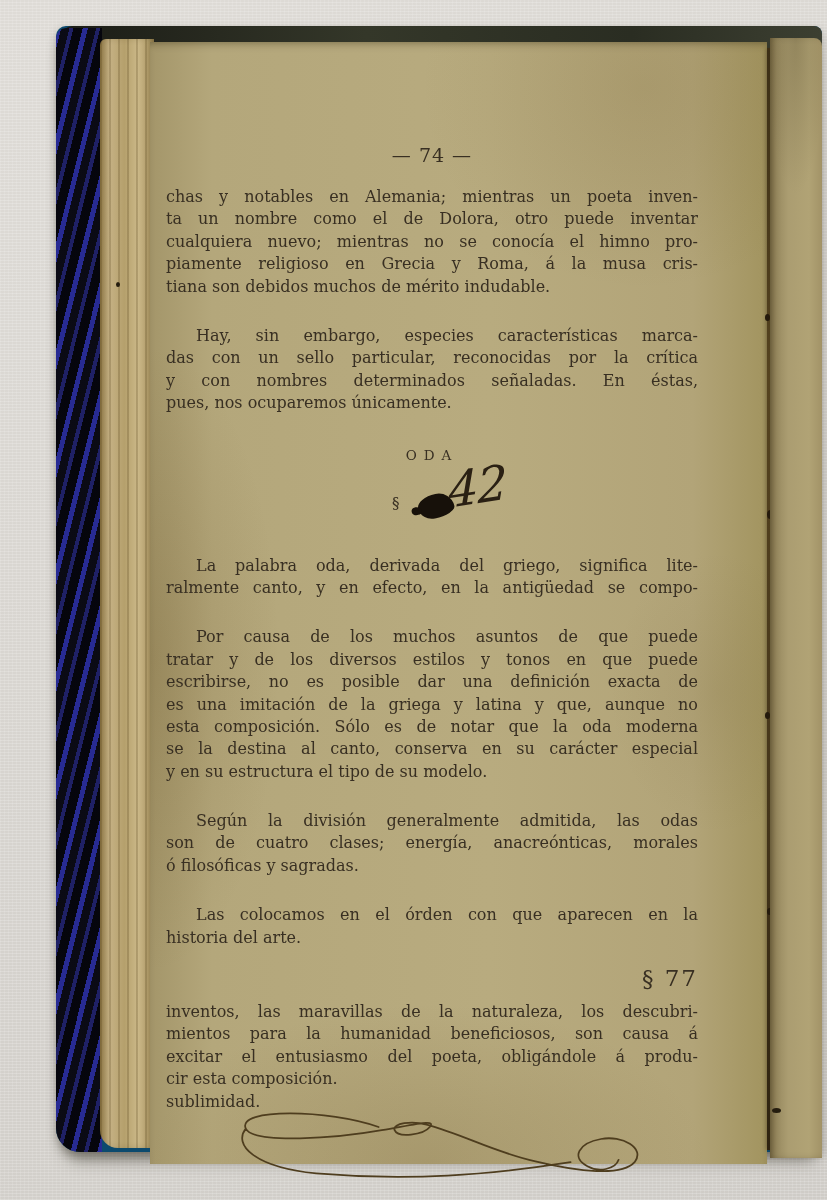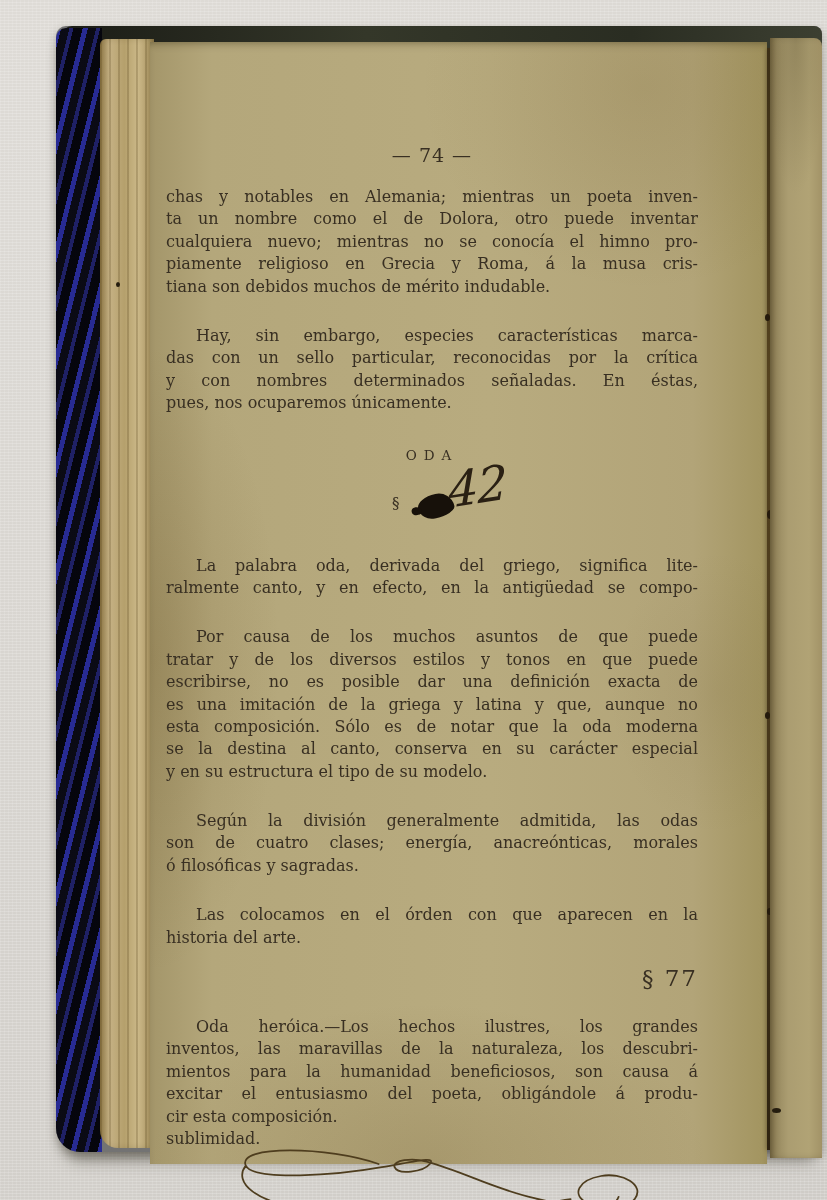--- a/index.html
+++ b/index.html
@@ -6,21 +6,21 @@
   body{
     width:827px;height:1200px;position:relative;overflow:hidden;
     background:
       repeating-linear-gradient(0deg, rgba(255,255,255,.18) 0 1px, rgba(0,0,0,0) 1px 3px),
       repeating-linear-gradient(90deg, rgba(255,255,255,.12) 0 1px, rgba(0,0,0,0) 1px 4px),
       linear-gradient(160deg,#dedbd6 0%, #d8d5d0 45%, #cfccc7 100%);
     font-family:"DejaVu Serif", serif;
   }
   .book{
     position:absolute;left:56px;top:26px;width:766px;height:1126px;
-    background:#737373;
+    background:#0c4a6e;
     border-radius:10px 8px 4px 24px;
     box-shadow:0 16px 16px -8px rgba(70,65,55,.55), 0 4px 8px rgba(70,65,55,.35);
   }
   .top-edge{
     position:absolute;left:6px;top:0;right:0;height:26px;
     background:linear-gradient(90deg,#1b1c16,#343729 40%,#2a2d22 75%,#3c3f31);
     border-radius:10px 8px 0 0;
   }
   .cover-edge{
     position:absolute;left:0;top:2px;bottom:0;width:46px;
@@ -134,21 +134,20 @@
           <div class="ln"><span class="it">ó filosóficas</span><span> y </span><span class="it">sagradas</span><span>.</span></div>
         </div>
       <div class="para">
           <div class="ln just first"><span>Las colocamos en el órden con que aparecen en la</span></div>
           <div class="ln"><span>historia del arte.</span></div>
         </div>
 
       <div class="sec77">§ 77</div>
 
       <div class="para" style="margin-top:12px">
-          <div class="ln just first"><span class="it">Oda heróica</span><span>.—Los hechos ilustres, los grandes</span></div>
           <div class="ln just"><span>inventos, las maravillas de la naturaleza, los descubri-</span></div>
           <div class="ln just"><span>mientos para la humanidad beneficiosos, son causa á</span></div>
           <div class="ln just"><span>excitar el entusiasmo del poeta, obligándole á produ-</span></div>
           <div class="ln"><span>cir esta composición.</span></div>
         </div>
       <div class="para">
           <div class="ln"><span>sublimidad.</span></div>
         </div>
 
       <svg class="flourish" width="590" height="88" viewBox="0 0 600 110">

